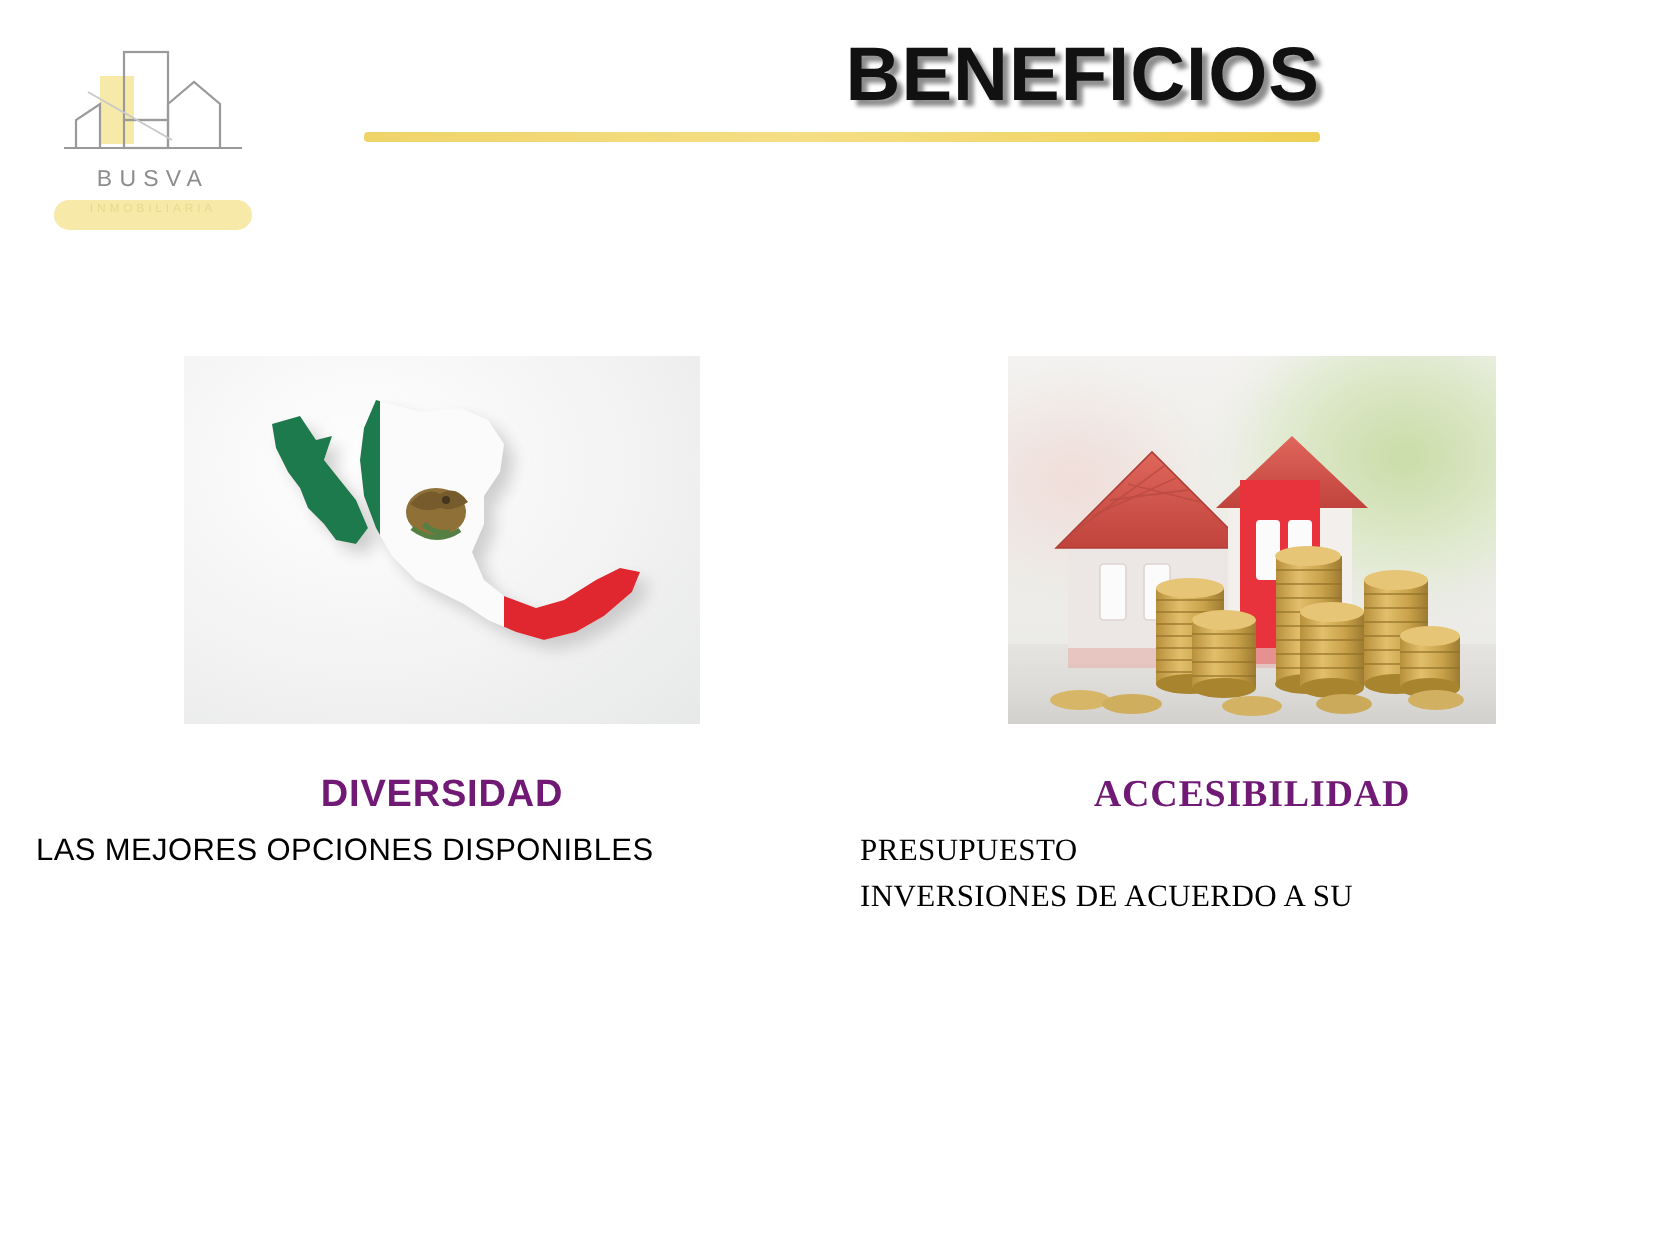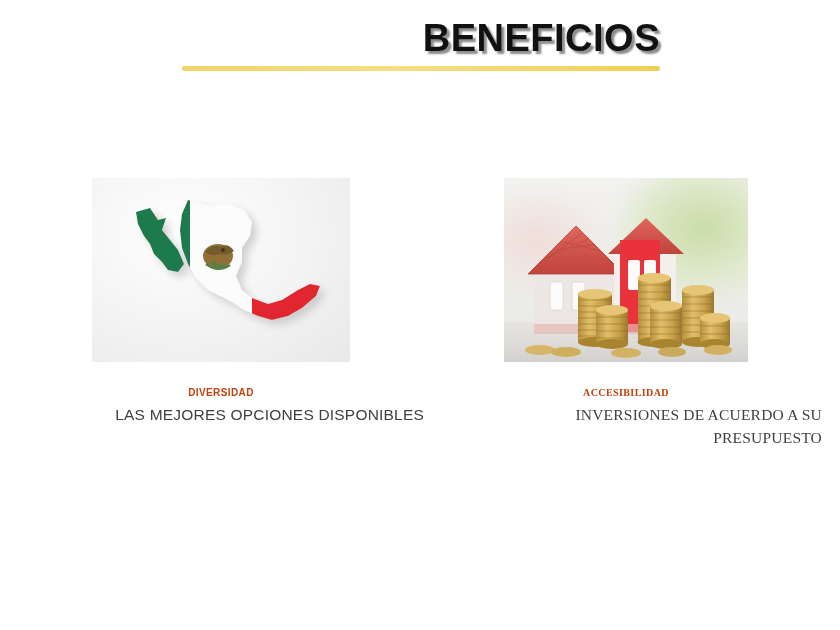--- a/index.html
+++ b/index.html
@@ -149,39 +149,57 @@
     left: 0; right: 0; bottom: 0;
     height: 22%;
     background: linear-gradient(180deg, #e6e4e0 0%, #dcdad6 60%, #d2d0cc 100%);
   }
   .hc-svg { position: absolute; inset: 0; width: 100%; height: 100%; }
 
   
   .caption-head {
     margin-top: 25px;
     text-align: center;
-    font-size: 10px;
+    font-size: 19px;
     font-weight: bold;
     letter-spacing: 0.4px;
-    color: #c2410c;
+    color: #701a75;
   }
   .caption-body {
     margin-top: 5px;
-    text-align: right;
+    text-align: left;
     font-size: 15.5px;
     line-height: 1.5;
     letter-spacing: 0.2px;
-    color: #404040;
+    color: #000000;
   }
 </style>
 </head>
 <body>
 
 <div class="slide">
 
+  <div class="logo-block">
+
+    <svg class="logo-mark" viewBox="0 0 105 62">
+      <rect x="26" y="16" width="17" height="34" fill="#f7e9a8"></rect>
+      <rect x="38" y="4" width="22" height="34" fill="none" stroke="#9a9a9a" stroke-width="1.1"></rect>
+      <rect x="38" y="38" width="22" height="14" fill="none" stroke="#9a9a9a" stroke-width="1.1"></rect>
+      <path d="M60 30 L73 19 L86 30 L86 52 L60 52 Z" fill="none" stroke="#9a9a9a" stroke-width="1.1"></path>
+      <path d="M14 52 L14 38 L26 30 L26 52 Z" fill="none" stroke="#9a9a9a" stroke-width="1.1"></path>
+      <path d="M20 24 L62 48" fill="none" stroke="#c9c9c9" stroke-width="1"></path>
+      <line x1="8" y1="52" x2="97" y2="52" stroke="#9a9a9a" stroke-width="1.1"></line>
+    </svg>
+
+    <div class="logo-name">BUSVA</div>
+
+    <div class="logo-sub-wrap">
+      <div class="logo-sub">INMOBILIARIA</div>
+    </div>
+  </div>
 
   <div class="title">BENEFICIOS</div>
   <div class="title-rule"></div>
 
   <div class="col col-left">
 
     <div class="photo photo-left">
       <div class="mx-bg"></div>
       <svg class="mx-svg" viewBox="0 0 258 184">
         <defs>
@@ -356,18 +374,18 @@
           <ellipse cx="62" cy="174" rx="15" ry="5" fill="#cfae5e"></ellipse>
           <ellipse cx="122" cy="175" rx="15" ry="5" fill="#d4b263"></ellipse>
           <ellipse cx="168" cy="174" rx="14" ry="5" fill="#cbaa5c"></ellipse>
           <ellipse cx="214" cy="172" rx="14" ry="5" fill="#d2b061"></ellipse>
         </g>
       </svg>
     </div>
 
     <div class="caption-head">ACCESIBILIDAD</div>
     <div class="caption-body">
+      <div>PRESUPUESTO</div>
       <div>INVERSIONES DE ACUERDO A SU</div>
-      <div>PRESUPUESTO</div>
     </div>
   </div>
 
 </div>
 
 </body></html>

